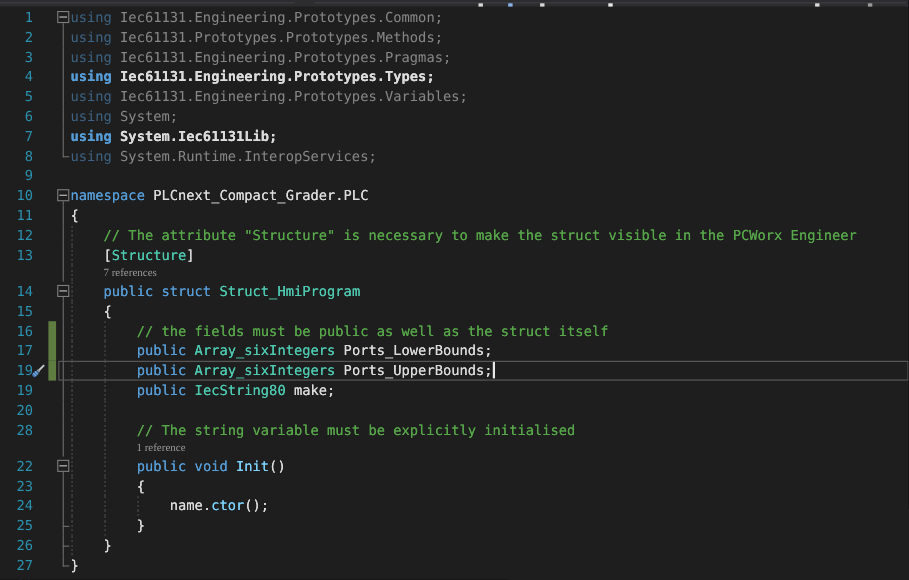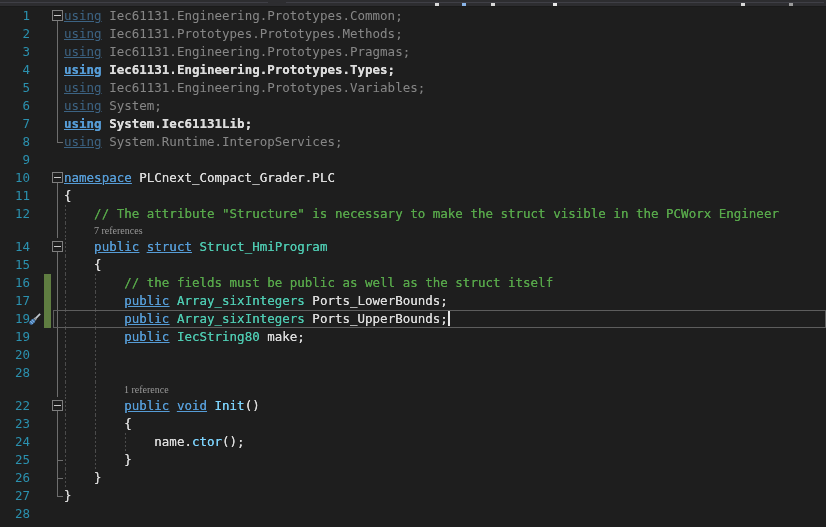--- a/index.html
+++ b/index.html
@@ -11,21 +11,21 @@
   .tb-mark{position:absolute;top:3px;width:4px;height:3px;}
   
   #rows{position:absolute;top:7px;left:0;right:0;}
   .row{position:relative;height:18px;white-space:pre;}
   .row.lens{height:15px;}
   .num{position:absolute;left:0;top:0;width:30px;text-align:right;color:#2b91af;}
   .code{position:absolute;left:64px;top:0;}
   .code.sharp .tk{text-shadow:0 0 0.6px currentColor;}
   .code.bold{font-weight:bold;}
   .code.dim{opacity:0.55;}
-  .t-kw{color:#569cd6;text-decoration:underline;}
+  .t-kw{color:#569cd6;}
   .t-ty{color:#4ec9b0;}
   .t-pl{color:#dcdcdc;}
   .t-cm{color:#57a64a;}
   .t-me{color:#7dd3fc;}
   .lens-text{position:absolute;top:1px;font-family:Liberation Serif, serif;font-size:10px;line-height:14px;color:#999999;}
   .guide{position:absolute;top:0;bottom:0;width:1px;
          background:repeating-linear-gradient(to bottom,#4b4b4b 0 2px,transparent 2px 4px);}
   .vline{position:absolute;left:57px;width:1px;background:#6e6e6e;top:0;bottom:0;}
   .vline.lower{top:14px;}
   .vline.half{bottom:8px;}
@@ -58,37 +58,38 @@
       <div class="row"><div class="vline"></div><span class="num">3</span><span class="code dim"><span class="tk t-kw">using</span><span class="tk t-pl"> Iec61131.Engineering.Prototypes.Pragmas;</span></span></div>
       <div class="row"><div class="vline"></div><span class="num">4</span><span class="code sharp bold"><span class="tk t-kw">using</span><span class="tk t-pl"> Iec61131.Engineering.Prototypes.Types;</span></span></div>
       <div class="row"><div class="vline"></div><span class="num">5</span><span class="code dim"><span class="tk t-kw">using</span><span class="tk t-pl"> Iec61131.Engineering.Prototypes.Variables;</span></span></div>
       <div class="row"><div class="vline"></div><span class="num">6</span><span class="code dim"><span class="tk t-kw">using</span><span class="tk t-pl"> System;</span></span></div>
       <div class="row"><div class="vline"></div><span class="num">7</span><span class="code sharp bold"><span class="tk t-kw">using</span><span class="tk t-pl"> System.Iec61131Lib;</span></span></div>
       <div class="row"><div class="vline half"></div><div class="tick"></div><span class="num">8</span><span class="code dim"><span class="tk t-kw">using</span><span class="tk t-pl"> System.Runtime.InteropServices;</span></span></div>
       <div class="row"><span class="num">9</span><span class="code sharp"></span></div>
       <div class="row"><div class="vline lower"></div><div class="fbox"></div><span class="num">10</span><span class="code sharp"><span class="tk t-kw">namespace</span><span class="tk t-pl"> PLCnext_Compact_Grader.PLC</span></span></div>
       <div class="row"><div class="vline"></div><span class="num">11</span><span class="code sharp"><span class="tk t-pl">{</span></span></div>
       <div class="row"><div class="guide" style="left: 65px;"></div><div class="vline"></div><span class="num">12</span><span class="code sharp"><span class="tk t-cm">    // The attribute "Structure" is necessary to make the struct visible in the PCWorx Engineer</span></span></div>
+      <div class="row"><div class="guide" style="left: 65px;"></div><div class="vline"></div><span class="num">13</span><span class="code sharp"><span class="tk t-pl">    [</span><span class="tk t-ty">Structure</span><span class="tk t-pl">]</span></span></div>
       <div class="row lens"><div class="guide" style="left: 65px;"></div><div class="vline"></div><span class="lens-text" style="left: 94px;">7 references</span></div>
       <div class="row"><div class="guide" style="left: 65px;"></div><div class="vline lower"></div><div class="fbox"></div><span class="num">14</span><span class="code sharp"><span class="tk t-pl">    </span><span class="tk t-kw">public</span><span class="tk t-pl"> </span><span class="tk t-kw">struct</span><span class="tk t-pl"> </span><span class="tk t-ty">Struct_HmiProgram</span></span></div>
       <div class="row"><div class="guide" style="left: 65px;"></div><div class="vline"></div><span class="num">15</span><span class="code sharp"><span class="tk t-pl">    {</span></span></div>
       <div class="row"><div class="guide" style="left: 65px;"></div><div class="guide" style="left: 95px;"></div><div class="vline"></div><div class="chg"></div><span class="num">16</span><span class="code sharp"><span class="tk t-cm">        // the fields must be public as well as the struct itself</span></span></div>
       <div class="row"><div class="guide" style="left: 65px;"></div><div class="guide" style="left: 95px;"></div><div class="vline"></div><div class="chg"></div><span class="num">17</span><span class="code sharp"><span class="tk t-pl">        </span><span class="tk t-kw">public</span><span class="tk t-pl"> </span><span class="tk t-ty">Array_sixIntegers</span><span class="tk t-pl"> Ports_LowerBounds;</span></span></div>
       <div class="row"><div class="guide" style="left: 65px;"></div><div class="guide" style="left: 95px;"></div><div class="vline"></div><div class="chg"></div><div class="curbox"></div><div class="glyph"><svg width="16" height="16" viewBox="0 0 16 16">
             <g transform="rotate(45 8 8)">
               <rect x="7.2" y="0.8" width="1.7" height="6.6" fill="#c3cad1"></rect>
               <rect x="6.6" y="7.2" width="2.9" height="1.6" fill="#9aa0a6"></rect>
               <rect x="6.1" y="8.8" width="3.9" height="6.4" rx="1.4" fill="#3c6ea5"></rect>
               <rect x="6.1" y="10.2" width="3.9" height="1.1" fill="#7fb0e0"></rect>
               <rect x="6.1" y="12.4" width="3.9" height="1.1" fill="#7fb0e0"></rect>
             </g>
           </svg></div><span class="num">19</span><span class="code sharp"><span class="tk t-pl">        </span><span class="tk t-kw">public</span><span class="tk t-pl"> </span><span class="tk t-ty">Array_sixIntegers</span><span class="tk t-pl"> Ports_UpperBounds;</span><span class="caret"></span></span></div>
       <div class="row"><div class="guide" style="left: 65px;"></div><div class="guide" style="left: 95px;"></div><div class="vline"></div><span class="num">19</span><span class="code sharp"><span class="tk t-pl">        </span><span class="tk t-kw">public</span><span class="tk t-pl"> </span><span class="tk t-ty">IecString80</span><span class="tk t-pl"> make;</span></span></div>
       <div class="row"><div class="guide" style="left: 65px;"></div><div class="guide" style="left: 95px;"></div><div class="vline"></div><span class="num">20</span><span class="code sharp"></span></div>
-      <div class="row"><div class="guide" style="left: 65px;"></div><div class="guide" style="left: 95px;"></div><div class="vline"></div><span class="num">28</span></div>
+      <div class="row"><div class="guide" style="left: 65px;"></div><div class="guide" style="left: 95px;"></div><div class="vline"></div><span class="num">28</span><span class="code sharp"><span class="tk t-cm">        // The string variable must be explicitly initialised</span></span></div>
       <div class="row lens"><div class="guide" style="left: 65px;"></div><div class="guide" style="left: 95px;"></div><div class="vline"></div><span class="lens-text" style="left: 124px;">1 reference</span></div>
       <div class="row"><div class="guide" style="left: 65px;"></div><div class="guide" style="left: 95px;"></div><div class="vline lower"></div><div class="fbox"></div><span class="num">22</span><span class="code sharp"><span class="tk t-pl">        </span><span class="tk t-kw">public</span><span class="tk t-pl"> </span><span class="tk t-kw">void</span><span class="tk t-pl"> </span><span class="tk t-me">Init</span><span class="tk t-pl">()</span></span></div>
       <div class="row"><div class="guide" style="left: 65px;"></div><div class="guide" style="left: 95px;"></div><div class="vline"></div><span class="num">23</span><span class="code sharp"><span class="tk t-pl">        {</span></span></div>
       <div class="row"><div class="guide" style="left: 65px;"></div><div class="guide" style="left: 95px;"></div><div class="guide" style="left: 125px;"></div><div class="vline"></div><span class="num">24</span><span class="code sharp"><span class="tk t-pl">            name.</span><span class="tk t-me">ctor</span><span class="tk t-pl">();</span></span></div>
       <div class="row"><div class="guide" style="left: 65px;"></div><div class="guide" style="left: 95px;"></div><div class="vline"></div><div class="tick"></div><span class="num">25</span><span class="code sharp"><span class="tk t-pl">        }</span></span></div>
       <div class="row"><div class="guide" style="left: 65px;"></div><div class="vline"></div><div class="tick"></div><span class="num">26</span><span class="code sharp"><span class="tk t-pl">    }</span></span></div>
       <div class="row"><div class="vline half"></div><div class="tick"></div><span class="num">27</span><span class="code sharp"><span class="tk t-pl">}</span></span></div>
       <div class="row"><span class="num">28</span><span class="code sharp"></span></div>
     </div>
 </div>

